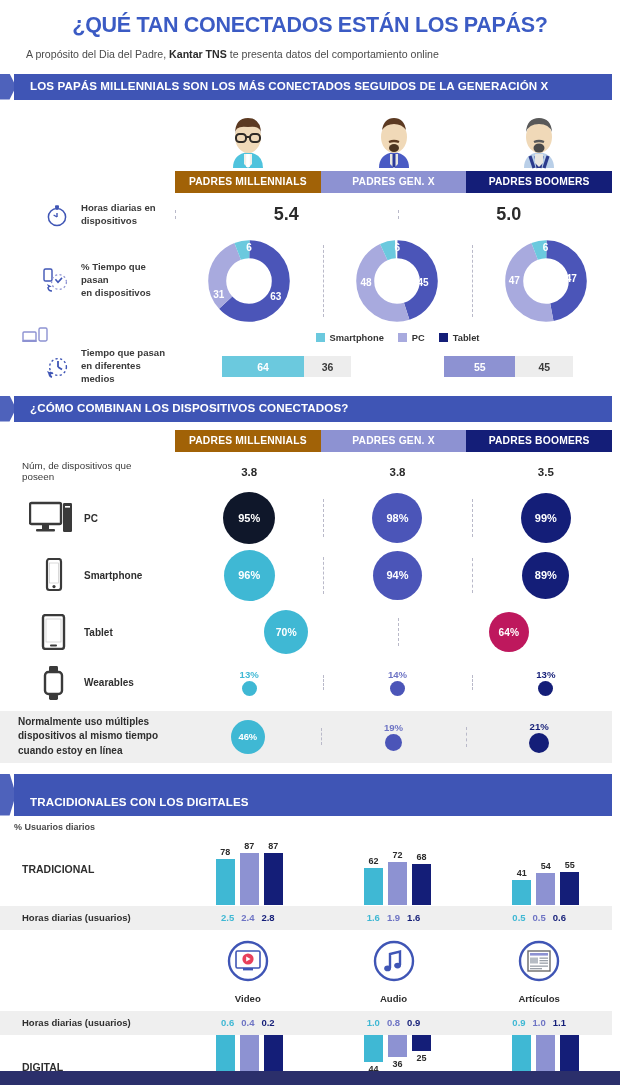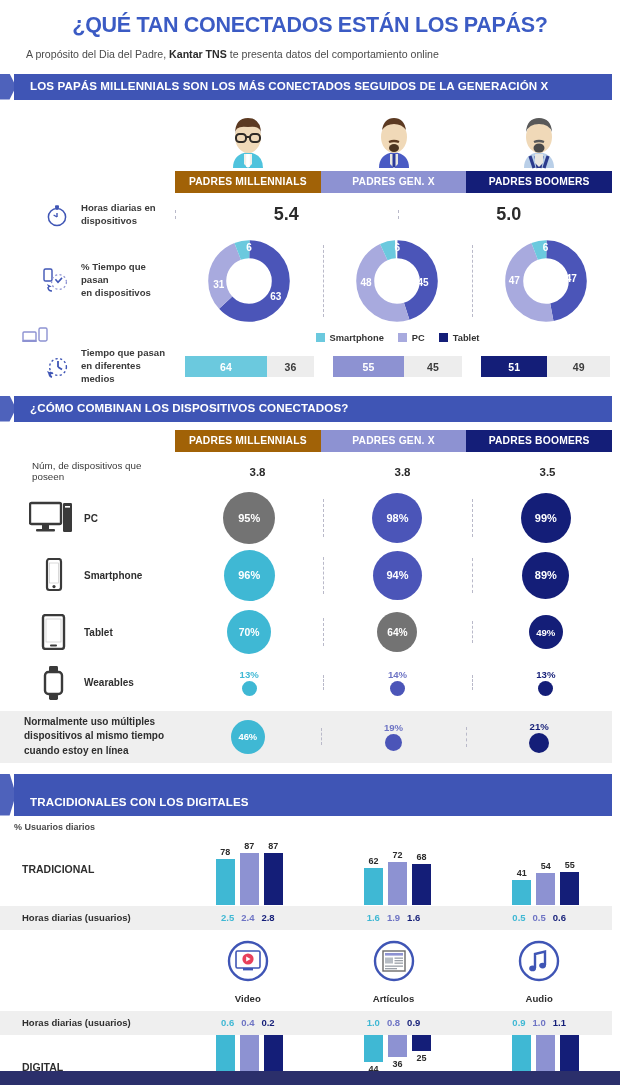--- a/index.html
+++ b/index.html
@@ -105,21 +105,21 @@
   }
   .bub-num-out { font-size:9.6px; font-weight:bold; display:block; margin-bottom:1px; }
 
   
   .devrow { display:flex; align-items:center; height:57px; }
   .devrow .dlabel { display:flex; align-items:center; gap:0; padding-left:22px; width:175px; flex:0 0 175px; }
   .devrow .dicon { width:62px; flex:0 0 62px; display:flex; justify-content:center; }
   .devrow .dname { font-size:10px; font-weight:bold; color:#2e2e2e; }
 
   .multirow { background:#efefef; display:flex; align-items:center; height:52px; margin:6px 8px 0 0; }
-  .multirow .mtxt { width:175px; flex:0 0 175px; padding-left:24px; font-size:10px; line-height:1.45; font-weight:bold; color:#2e2e2e; }
+  .multirow .mtxt { width:175px; flex:0 0 175px; padding-left:18px; font-size:10px; line-height:1.45; font-weight:bold; color:#2e2e2e; }
 
   
   .pctlabel { font-size:9px; font-weight:bold; color:#4a4a4a; padding-left:14px; margin-top:6px; }
   .bargroup { display:flex; align-items:flex-end; justify-content:center; gap:5px; height:72px; }
   .barcol { display:flex; flex-direction:column; align-items:center; justify-content:flex-end; }
   .barcol .bv { font-size:9px; font-weight:bold; color:#2b2b2b; margin-bottom:2px; }
   .bar { width:19px; }
   .bargroup-dn { display:flex; align-items:flex-start; justify-content:center; gap:5px; height:72px; }
   .barcol-dn { display:flex; flex-direction:column; align-items:center; justify-content:flex-start; }
   .barcol-dn .bv { font-size:9px; font-weight:bold; color:#2b2b2b; margin-top:2px; }
@@ -238,21 +238,21 @@
   </div>
 
   <div class="gcol">
     <div class="donut-wrap">
       <svg width="84" height="84" viewBox="0 0 42 42">
         <circle cx="21" cy="21" r="15.9" fill="none" stroke="#4b55b8" stroke-width="9" stroke-dasharray="63 37" stroke-dashoffset="25"></circle>
         <circle cx="21" cy="21" r="15.9" fill="none" stroke="#a8aade" stroke-width="9" stroke-dasharray="31 69" stroke-dashoffset="-38"></circle>
         <circle cx="21" cy="21" r="15.9" fill="none" stroke="#6bc9de" stroke-width="9" stroke-dasharray="6 94" stroke-dashoffset="-69"></circle>
       </svg>
       <span class="donut-lbl" style="top:3px; left:39px;">6</span>
-      <span class="donut-lbl" style="top:40px; left:6px;">31</span>
+      <span class="donut-lbl" style="top:50px; left:6px;">31</span>
       <span class="donut-lbl" style="top:52px; left:63px;">63</span>
     </div>
   </div>
 
   <div class="gcol">
     <div class="vsep"></div>
     <div class="donut-wrap">
       <svg width="84" height="84" viewBox="0 0 42 42">
         <circle cx="21" cy="21" r="15.9" fill="none" stroke="#4b55b8" stroke-width="9" stroke-dasharray="45 55" stroke-dashoffset="25"></circle>
         <circle cx="21" cy="21" r="15.9" fill="none" stroke="#a8aade" stroke-width="9" stroke-dasharray="48 52" stroke-dashoffset="-20"></circle>
@@ -328,42 +328,36 @@
       <div class="a" style="flex:64; background:#6bc9de;">64</div>
       <div class="b" style="flex:36;">36</div>
     </div>
   </div>
   <div class="gcol">
     <div class="splitbar">
       <div class="a" style="flex:55; background:#8d92d2;">55</div>
       <div class="b" style="flex:45;">45</div>
     </div>
   </div>
-  <div class="gcol">
-    <div class="splitbar">
-      <div class="a" style="flex:51; background:#141e78;">51</div>
-      <div class="b" style="flex:49;">49</div>
-    </div>
-  </div>
 </div>
 
 <div class="banner-wrap">
   <div class="banner-arrow"></div>
   <div class="banner">
       <span>¿CÓMO COMBINAN LOS DISPOSITIVOS CONECTADOS?</span>
     </div>
 </div>
 
 <div id="gen-strip2" style="margin-top:8px;">
   <div class="gh g0">PADRES MILLENNIALS</div>
   <div class="gh g1">PADRES GEN. X</div>
   <div class="gh g2">PADRES BOOMERS</div>
 </div>
 
-<div class="row" style="height:38px;padding-left:10px;">
+<div class="row" style="height:38px;">
   <div class="lbl-col" style="padding-left:22px;">
     <div class="ltxt" style="font-size:9.8px;">
       <span>Núm, de dispositivos que</span><br>
       <span>poseen</span>
     </div>
   </div>
   <div class="gcol"><span class="midnum">3.8</span></div>
   <div class="gcol"><span class="midnum">3.8</span></div>
   <div class="gcol"><span class="midnum">3.5</span></div>
 </div>
@@ -375,21 +369,21 @@
         <rect x="1" y="2" width="31" height="21" rx="1.5" fill="#fff" stroke="#3a3a3a" stroke-width="2.4"></rect>
         <path d="M13 23 h7 v5 h-7z" fill="#3a3a3a"></path>
         <rect x="7" y="28" width="19" height="2.4" rx="1" fill="#3a3a3a"></rect>
         <rect x="34" y="2" width="9" height="29" rx="1.2" fill="#3a3a3a"></rect>
         <rect x="36" y="5" width="5" height="1.6" fill="#fff"></rect>
       </svg>
     </div>
     <div class="dname">PC</div>
   </div>
   <div class="gcol">
-      <div class="bub" style="width:52px;height:52px;background:#737373;font-size:11px;">95%</div>
+      <div class="bub" style="width:52px;height:52px;background:#0f172a;font-size:11px;">95%</div>
     </div>
   <div class="gcol">
       <div class="vsep"></div>
       <div class="bub" style="width:50px;height:50px;background:#4b55b8;font-size:11px;">98%</div>
     </div>
   <div class="gcol">
       <div class="vsep"></div>
       <div class="bub" style="width:50px;height:50px;background:#141e78;font-size:11px;">99%</div>
     </div>
 </div>
@@ -427,25 +421,21 @@
         <rect x="21" y="30.6" width="7" height="1.8" rx="0.9" fill="#3a3a3a"></rect>
       </svg>
     </div>
     <div class="dname">Tablet</div>
   </div>
   <div class="gcol">
       <div class="bub" style="width:44px;height:44px;background:#3fb8d4;font-size:10.4px;">70%</div>
     </div>
   <div class="gcol">
       <div class="vsep"></div>
-      <div class="bub" style="width:40px;height:40px;background:#737373;font-size:10.2px;">64%</div>
-    </div>
-  <div class="gcol">
-      <div class="vsep"></div>
-      <div class="bub" style="width:34px;height:34px;background:#141e78;font-size:9.6px;">49%</div>
+      <div class="bub" style="width:40px;height:40px;background:#be185d;font-size:10.2px;">64%</div>
     </div>
 </div>
 
 <div class="devrow" style="height:44px;">
   <div class="dlabel">
     <div class="dicon">
       <svg width="48" height="36" viewBox="0 0 48 36">
         <rect x="20" y="1" width="9" height="6" rx="1.4" fill="#3a3a3a"></rect>
         <rect x="20" y="29" width="9" height="6" rx="1.4" fill="#3a3a3a"></rect>
         <rect x="16" y="7" width="17" height="22" rx="3.4" fill="#fff" stroke="#3a3a3a" stroke-width="2.4"></rect>
@@ -576,44 +566,44 @@
 <div class="mediaicons" style="margin-top:9px;">
   <div class="mi">
     <svg width="44" height="44" viewBox="0 0 44 44">
       <circle cx="22" cy="22" r="19" fill="#fff" stroke="#3f55b5" stroke-width="2.4"></circle>
       <rect x="10" y="12" width="24" height="17" rx="1.4" fill="#fff" stroke="#3f55b5" stroke-width="1.6"></rect>
       <rect x="17" y="29" width="10" height="2.4" fill="#3f55b5"></rect>
       <circle cx="22" cy="20" r="5.6" fill="#e8405a"></circle>
       <path d="M20.2 17.4 l4.4 2.6 -4.4 2.6z" fill="#fff"></path>
     </svg>
     <span class="mname">Video</span>
+  </div>
+  <div class="mi">
+    <svg width="44" height="44" viewBox="0 0 44 44">
+      <circle cx="22" cy="22" r="19" fill="#fff" stroke="#3f55b5" stroke-width="2.4"></circle>
+      <path d="M18 29 V15 l10-2.4 V26" fill="none" stroke="#3f55b5" stroke-width="2.4"></path>
+      <ellipse cx="15.6" cy="29.4" rx="3.4" ry="2.8" fill="#3f55b5"></ellipse>
+      <ellipse cx="25.6" cy="26.6" rx="3.4" ry="2.8" fill="#3f55b5"></ellipse>
+    </svg>
+    <span class="mname">Audio</span>
   </div>
   <div class="mi">
     <svg width="44" height="44" viewBox="0 0 44 44">
       <circle cx="22" cy="22" r="19" fill="#fff" stroke="#3f55b5" stroke-width="2.4"></circle>
       <rect x="11" y="12" width="22" height="20" fill="#fff" stroke="#6b6b6b" stroke-width="1.4"></rect>
       <rect x="13" y="14" width="18" height="2.6" fill="#8d92d2"></rect>
       <rect x="13" y="18.5" width="8" height="6" fill="#b6bcc4"></rect>
       <rect x="22.5" y="18.5" width="8.5" height="1.3" fill="#9aa0a8"></rect>
       <rect x="22.5" y="21" width="8.5" height="1.3" fill="#9aa0a8"></rect>
       <rect x="22.5" y="23.5" width="8.5" height="1.3" fill="#9aa0a8"></rect>
       <rect x="13" y="26.5" width="18" height="1.3" fill="#9aa0a8"></rect>
       <rect x="13" y="29" width="12" height="1.3" fill="#9aa0a8"></rect>
     </svg>
     <span class="mname">Artículos</span>
   </div>
-  <div class="mi">
-    <svg width="44" height="44" viewBox="0 0 44 44">
-      <circle cx="22" cy="22" r="19" fill="#fff" stroke="#3f55b5" stroke-width="2.4"></circle>
-      <path d="M18 29 V15 l10-2.4 V26" fill="none" stroke="#3f55b5" stroke-width="2.4"></path>
-      <ellipse cx="15.6" cy="29.4" rx="3.4" ry="2.8" fill="#3f55b5"></ellipse>
-      <ellipse cx="25.6" cy="26.6" rx="3.4" ry="2.8" fill="#3f55b5"></ellipse>
-    </svg>
-    <span class="mname">Audio</span>
-  </div>
 </div>
 
 <div class="hoursrow" style="margin-top:7px;">
   <div class="htxt">Horas diarias (usuarios)</div>
   <div class="hvals">
     <span class="cyan">0.6</span>
     <span class="peri">0.4</span>
     <span class="navy">0.2</span>
   </div>
   <div class="hvals">

